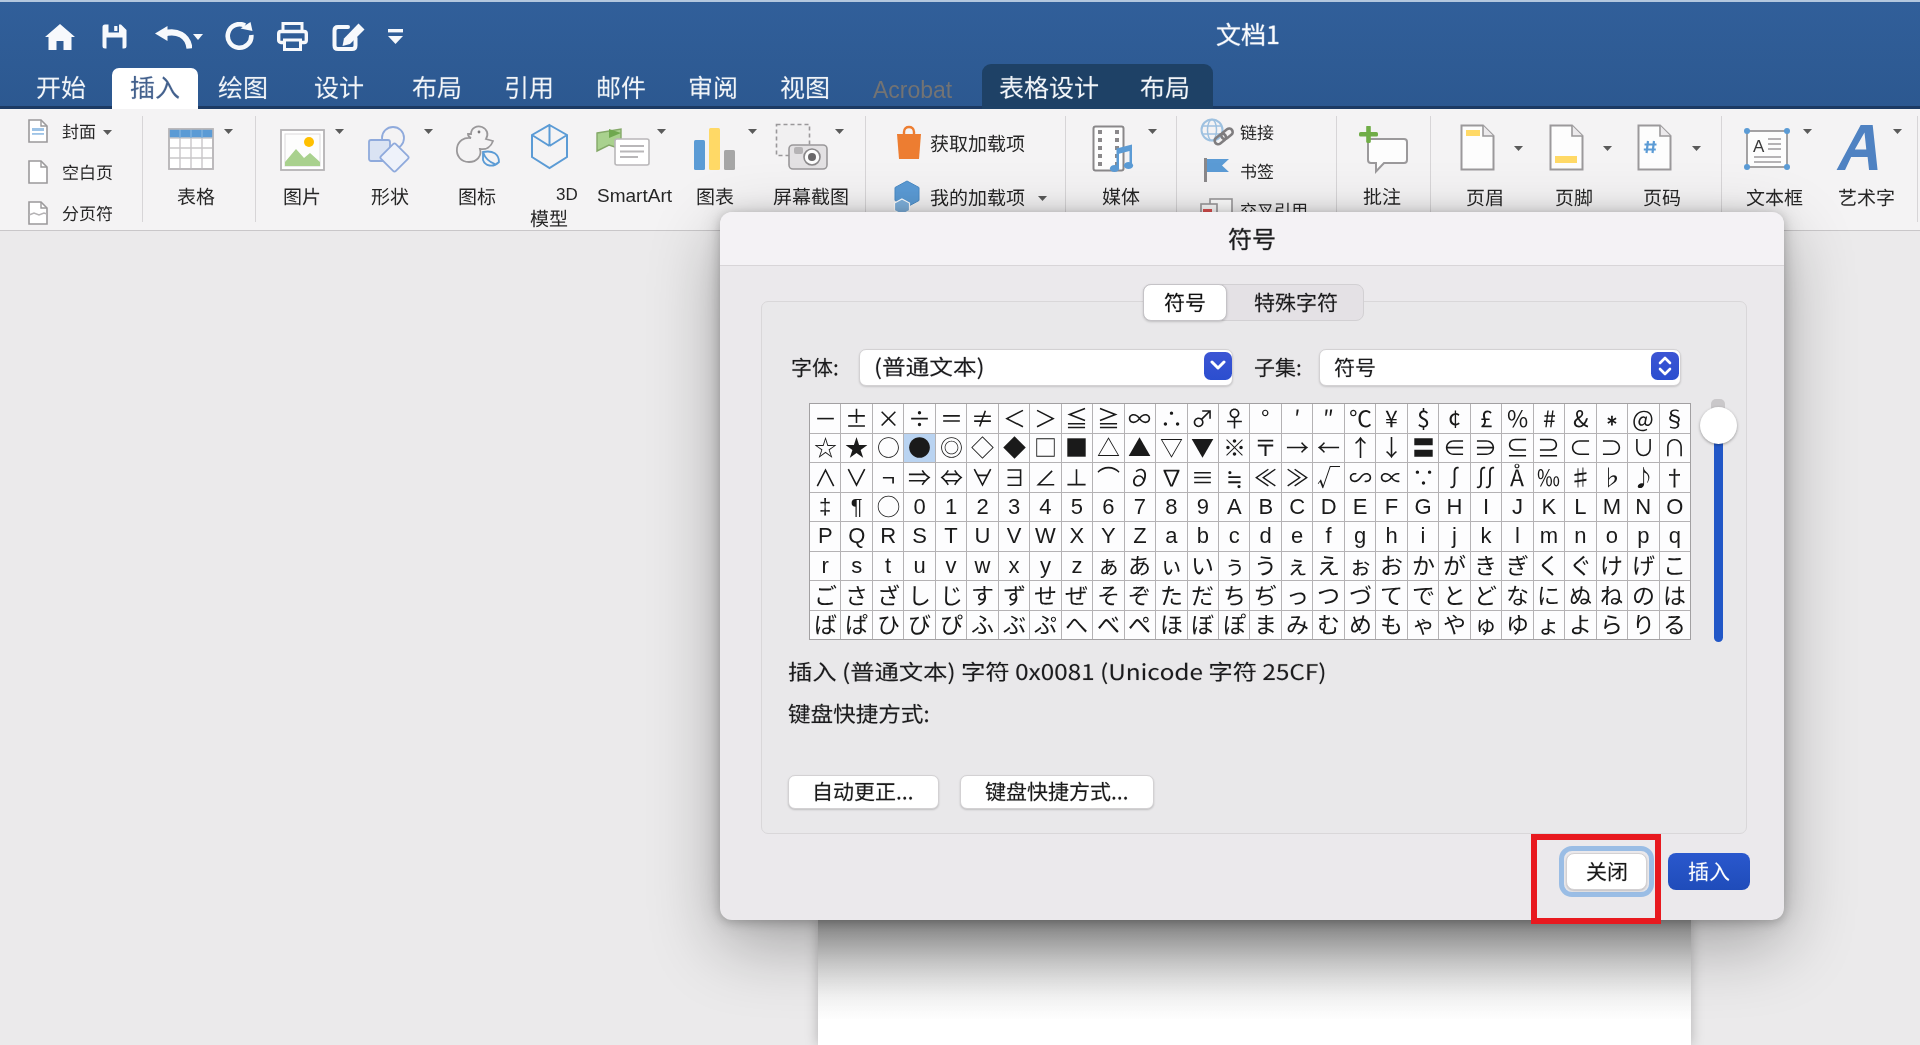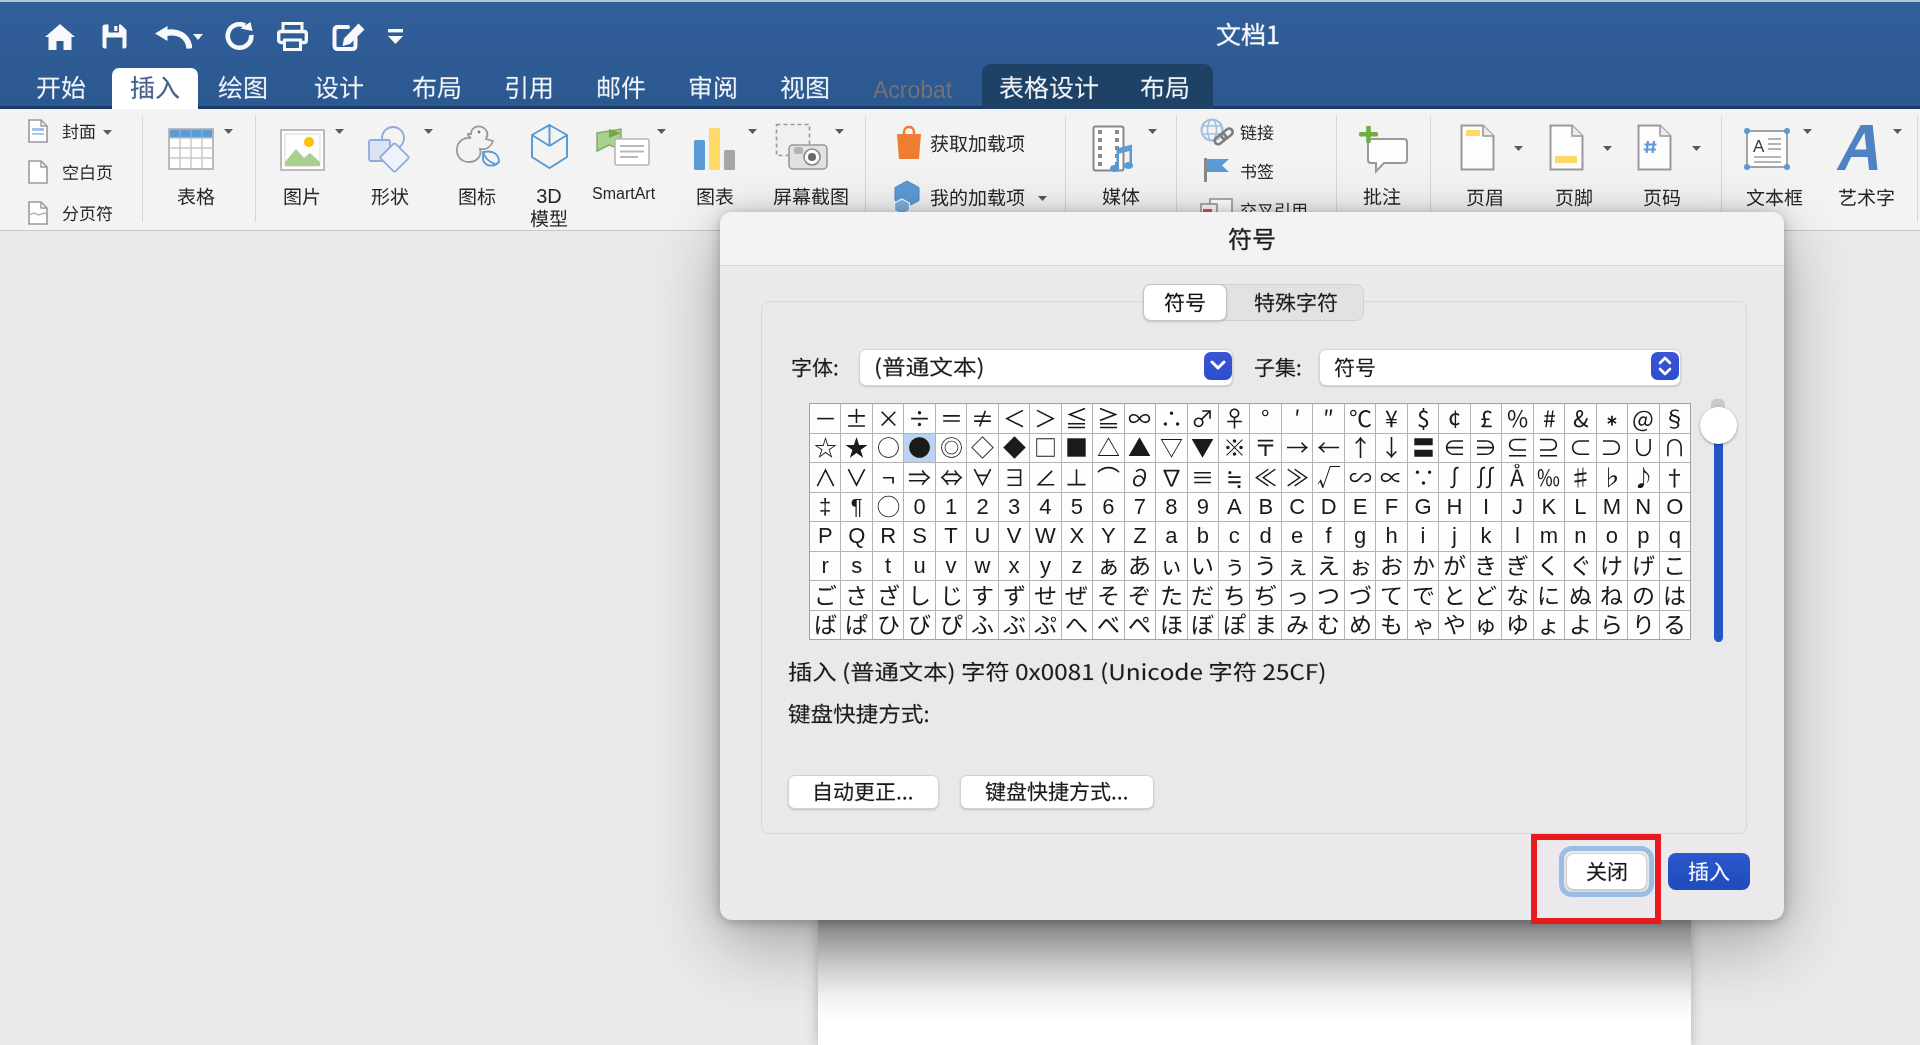--- a/index.html
+++ b/index.html
@@ -153,31 +153,31 @@
 <path d="M18 10 C18 4 24 1 29 3 C34 5 36 10 33 15 L40 17 C38 23 33 26 27 25 C29 32 24 38 16 38 C8 38 3 32 4 24 C5 17 11 13 18 14 C16 13 15 12 15 10 Z" fill="none" stroke="#9a989a" stroke-width="1.8"></path>
 <circle cx="26" cy="8" r="1.4" fill="#7a787a"></circle>
 <path d="M30 28 C40 26 46 30 46 38 C40 44 32 42 30 36 Z M30 28 C32 34 36 38 42 40" fill="none" stroke="#5b9bd5" stroke-width="1.8"></path>
     </svg>
 <svg style="position:absolute;left:458.0px;top:186.5px;overflow:visible" width="38.0" height="19" viewBox="0 0 2000 1000" preserveAspectRatio="none">
       <path transform="translate(0,880) scale(1,-1)" fill="#262626" d="M375 279C455 262 557 227 613 199L644 250C588 276 487 309 407 325ZM275 152C413 135 586 95 682 61L715 117C618 149 445 188 310 203ZM84 796V-80H156V-38H842V-80H917V796ZM156 29V728H842V29ZM414 708C364 626 278 548 192 497C208 487 234 464 245 452C275 472 306 496 337 523C367 491 404 461 444 434C359 394 263 364 174 346C187 332 203 303 210 285C308 308 413 345 508 396C591 351 686 317 781 296C790 314 809 340 823 353C735 369 647 396 569 432C644 481 707 538 749 606L706 631L695 628H436C451 647 465 666 477 686ZM378 563 385 570H644C608 531 560 496 506 465C455 494 411 527 378 563Z M1466 764V693H1902V764ZM1779 325C1826 225 1873 95 1888 16L1957 41C1940 120 1892 247 1843 345ZM1491 342C1465 236 1420 129 1364 57C1381 49 1411 28 1425 18C1479 94 1529 211 1560 327ZM1422 525V454H1636V18C1636 5 1632 1 1617 0C1604 0 1557 -1 1505 1C1515 -22 1526 -54 1529 -76C1599 -76 1645 -74 1674 -62C1703 -49 1712 -26 1712 17V454H1956V525ZM1202 840V628H1049V558H1186C1153 434 1088 290 1024 215C1038 196 1058 165 1066 145C1116 209 1165 314 1202 422V-79H1277V444C1311 395 1351 333 1368 301L1412 360C1392 388 1306 498 1277 531V558H1408V628H1277V840Z"></path>
     </svg>
 <svg style="position:absolute;left:530px;top:123px" width="39" height="47" viewBox="0 0 39 47">
 <path d="M19.5 2 L37 12 L37 34 L19.5 45 L2 34 L2 12 Z M19.5 2 L19.5 23 M19.5 23 L37 12 M19.5 23 L2 12" fill="none" stroke="#5b9bd5" stroke-width="2"></path>
     </svg>
-<div style="position:absolute;left:528px;top:185px;width:42px;text-align:center;font-size:20px;color:#262626">3D</div>
+<div style="position:absolute;left:556px;top:185px;width:42px;text-align:left;font-size:17px;color:#262626">3D</div>
 <svg style="position:absolute;left:530.0px;top:208.5px;overflow:visible" width="38.0" height="19" viewBox="0 0 2000 1000" preserveAspectRatio="none">
       <path transform="translate(0,880) scale(1,-1)" fill="#262626" d="M472 417H820V345H472ZM472 542H820V472H472ZM732 840V757H578V840H507V757H360V693H507V618H578V693H732V618H805V693H945V757H805V840ZM402 599V289H606C602 259 598 232 591 206H340V142H569C531 65 459 12 312 -20C326 -35 345 -63 352 -80C526 -38 607 34 647 140C697 30 790 -45 920 -80C930 -61 950 -33 966 -18C853 6 767 61 719 142H943V206H666C671 232 676 260 679 289H893V599ZM175 840V647H50V577H175V576C148 440 90 281 32 197C45 179 63 146 72 124C110 183 146 274 175 372V-79H247V436C274 383 305 319 318 286L366 340C349 371 273 496 247 535V577H350V647H247V840Z M1635 783V448H1704V783ZM1822 834V387C1822 374 1818 370 1802 369C1787 368 1737 368 1680 370C1691 350 1701 321 1705 301C1776 301 1825 302 1855 314C1885 325 1893 344 1893 386V834ZM1388 733V595H1264V601V733ZM1067 595V528H1189C1178 461 1145 393 1059 340C1073 330 1098 302 1108 288C1210 351 1248 441 1259 528H1388V313H1459V528H1573V595H1459V733H1552V799H1100V733H1195V602V595ZM1467 332V221H1151V152H1467V25H1047V-45H1952V25H1544V152H1848V221H1544V332Z"></path>
     </svg>
 <svg style="position:absolute;left:595px;top:127px" width="56" height="47" viewBox="0 0 56 47">
 <path d="M2 6 L26 2 L26 22 L14 18 L2 24 Z" fill="#a9d18e" stroke="#84a868" stroke-width="1.4"></path>
 <path d="M14 2 L26 6 L14 11 Z" fill="#6fa84f"></path>
 <rect x="20" y="12" width="34" height="26" rx="2" fill="#fff" stroke="#b9b7b9" stroke-width="1.6"></rect>
 <path d="M25 19 H49 M25 24.5 H49 M25 30 H43" stroke="#b9b7b9" stroke-width="2.2" fill="none"></path>
     </svg>
-<div style="position:absolute;left:592px;top:185px;width:80px;text-align:left;font-size:16px;color:#262626">SmartArt</div>
+<div style="position:absolute;left:592px;top:185px;width:80px;text-align:right;font-size:19px;color:#262626">SmartArt</div>
 <svg style="position:absolute;left:656.5px;top:128.5px" width="9" height="5" viewBox="0 0 9 5">
       <path d="M0 0 L9 0 L4.5 5 Z" fill="#5a5a5a"></path>
     </svg>
 <svg style="position:absolute;left:692px;top:126px" width="46" height="46" viewBox="0 0 46 46">
 <rect x="2" y="14" width="11" height="30" rx="1.5" fill="#5b9bd5"></rect>
 <rect x="17" y="2" width="11" height="42" rx="1.5" fill="#ffd966"></rect>
 <rect x="32" y="24" width="11" height="20" rx="1.5" fill="#a6a6a6"></rect>
     </svg>
 <svg style="position:absolute;left:696.0px;top:186.5px;overflow:visible" width="38.0" height="19" viewBox="0 0 2000 1000" preserveAspectRatio="none">
       <path transform="translate(0,880) scale(1,-1)" fill="#262626" d="M375 279C455 262 557 227 613 199L644 250C588 276 487 309 407 325ZM275 152C413 135 586 95 682 61L715 117C618 149 445 188 310 203ZM84 796V-80H156V-38H842V-80H917V796ZM156 29V728H842V29ZM414 708C364 626 278 548 192 497C208 487 234 464 245 452C275 472 306 496 337 523C367 491 404 461 444 434C359 394 263 364 174 346C187 332 203 303 210 285C308 308 413 345 508 396C591 351 686 317 781 296C790 314 809 340 823 353C735 369 647 396 569 432C644 481 707 538 749 606L706 631L695 628H436C451 647 465 666 477 686ZM378 563 385 570H644C608 531 560 496 506 465C455 494 411 527 378 563Z M1252 -79C1275 -64 1312 -51 1591 38C1587 54 1581 83 1579 104L1335 31V251C1395 292 1449 337 1492 385C1570 175 1710 23 1917 -46C1928 -26 1950 3 1967 19C1868 48 1783 97 1714 162C1777 201 1850 253 1908 302L1846 346C1802 303 1732 249 1672 207C1628 259 1592 319 1566 385H1934V450H1536V539H1858V601H1536V686H1902V751H1536V840H1460V751H1105V686H1460V601H1156V539H1460V450H1065V385H1397C1302 300 1160 223 1036 183C1052 168 1074 140 1086 122C1142 142 1201 170 1258 203V55C1258 15 1236 -2 1219 -11C1231 -27 1247 -61 1252 -79Z"></path>

